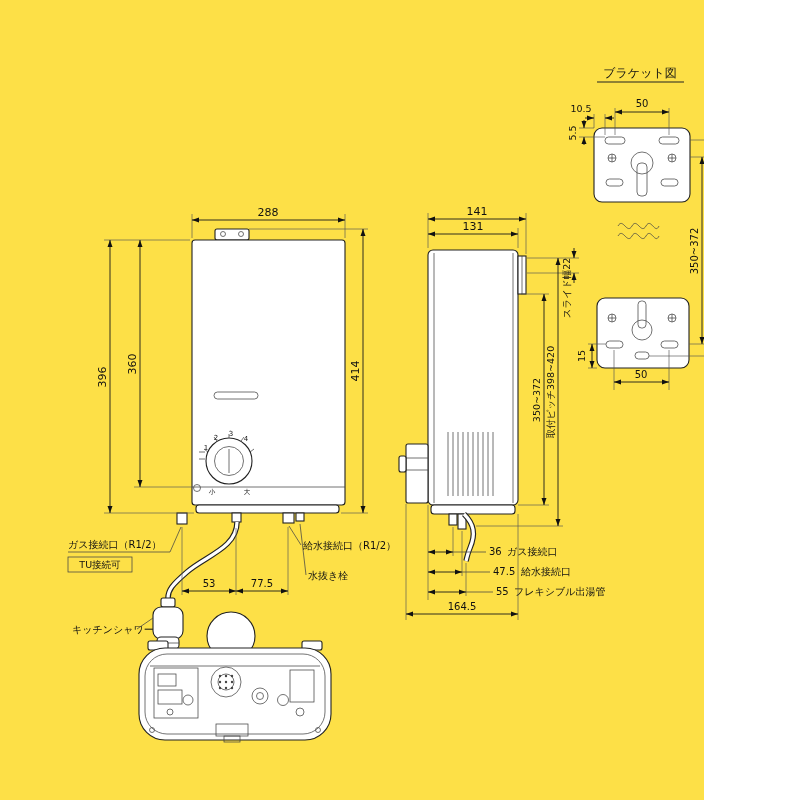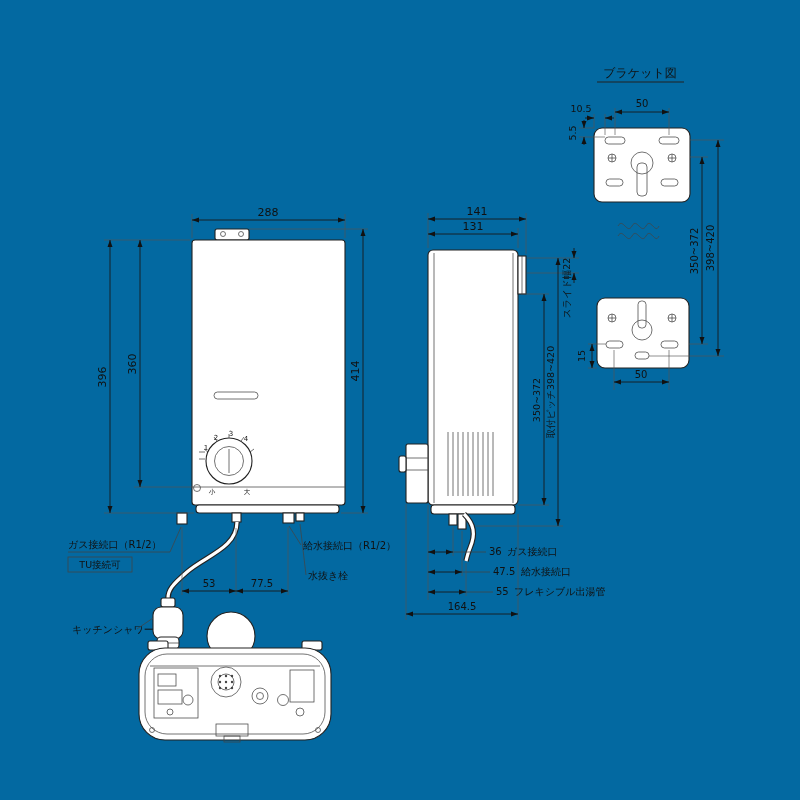--- a/index.html
+++ b/index.html
@@ -1,16 +1,16 @@
 <!DOCTYPE html>
 <html><head>
 <meta charset="utf-8">
 <style>
   html,body{margin:0;padding:0;background:#fff;}
-  .stage{width:800px;height:800px;position:relative;background:#0369a1;overflow:hidden;}
+  .stage{width:704px;height:800px;position:relative;background:#fde047;overflow:hidden;}
   svg{display:block;}
   svg text{font-family:"DejaVu Sans","Liberation Sans",sans-serif;fill:#111;}
   .ln{stroke:#222;stroke-width:1.1;fill:none;}
   .fw{fill:#ffffff;stroke:#222;stroke-width:1.1;}
   .tn{stroke:#444;stroke-width:0.75;fill:none;}
   .ext{stroke:#555;stroke-width:0.65;fill:none;}
   .dim{stroke:#1a1a1a;stroke-width:0.9;fill:none;}
   .hose{stroke:#222;stroke-width:5.5;fill:none;}
   .hosein{stroke:#fff;stroke-width:3.2;fill:none;}
   .t12{font-size:12px;} .t11{font-size:11px;} .t10{font-size:10px;}

